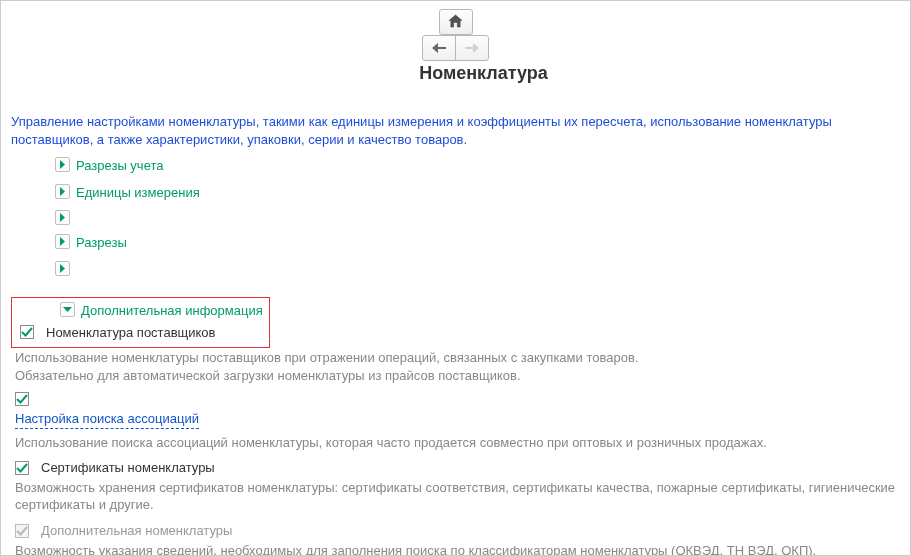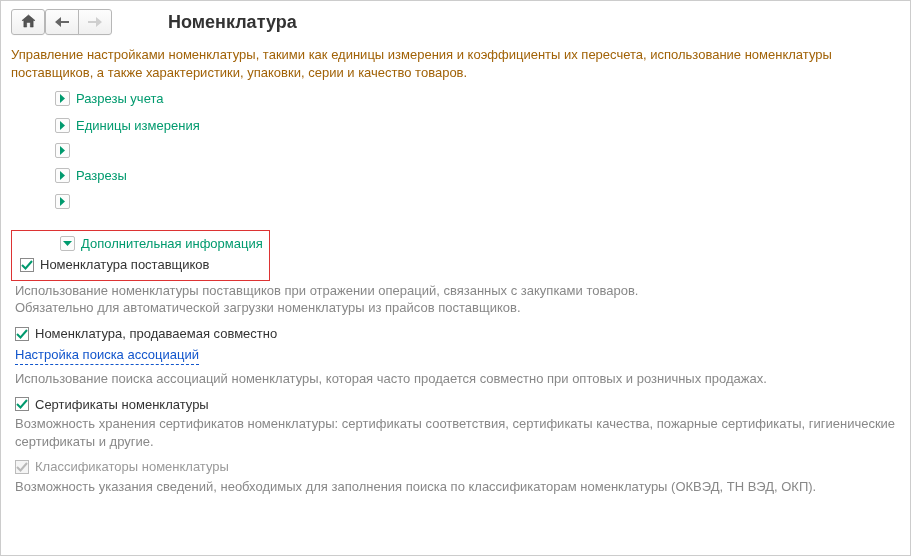--- a/index.html
+++ b/index.html
@@ -14,21 +14,22 @@
     border: 1px solid #ccc;
     padding: 8px 10px 10px 10px;
     overflow: hidden;
     line-height: 1.35;
   }
 
   
   .toolbar {
     display: flex;
     align-items: center;
-    margin-bottom: 11px;
+    margin-bottom: 28px;
+    flex-direction: column;
   }
   .btn {
     height: 26px;
     background: linear-gradient(#fdfdfd, #f0f0f0);
     border: 1px solid #b7b7b7;
     border-radius: 3px;
     display: inline-flex;
     align-items: center;
     justify-content: center;
     padding: 0 8px;
@@ -41,28 +42,27 @@
   .btn-group .btn:last-child  { border-top-left-radius: 0;  border-bottom-left-radius: 0; margin-left: -1px; }
 
   .title {
     font-size: 18px;
     font-weight: bold;
     margin-left: 56px;
     align-self: center;
   }
 
   .description {
-    color: #a16207;
+    color: #1d4ed8;
   }
 
   
   .section {
     margin: 9px 0;
     display: flex;
-    align-items: center;
     gap: 6px;
     padding-left: 44px;
   }
   .expander-box {
     width: 15px; height: 15px;
     border: 1px solid #bfbfbf;
     background: #fcfcfc;
     display: inline-flex;
     align-items: center;
     justify-content: center;
@@ -79,21 +79,21 @@
     padding: 4px 6px 4px 4px;
     display: inline-block;
     margin-top: 12px;
   }
   .highlight-box .section { margin: 0 0 4px 0; }
 
   
   .check-line {
     display: flex;
     align-items: center;
-    gap: 6px;
+    gap: 12px;
     margin: 4px 0 2px 4px;
   }
   .chk {
     width: 14px; height: 14px;
     border: 1px solid #8a8a8a;
     background: #fff;
     display: inline-flex;
     align-items: center;
     justify-content: center;
     cursor: pointer;
@@ -221,21 +221,20 @@
 
 <div class="hint" style="white-space: pre-line;">Использование номенклатуры поставщиков при отражении операций, связанных с закупками товаров.
 Обязательно для автоматической загрузки номенклатуры из прайсов поставщиков.</div>
 
 <div class="check-line">
   <span class="chk">
     <svg width="12" height="12" viewBox="0 0 12 12">
         <path d="M1 6 L4.5 9.5 L11 2" stroke="#009a6e" stroke-width="2" fill="none"></path>
       </svg>
   </span>
-  <span class="chk-label">Номенклатура, продаваемая совместно</span>
 </div>
 
 <span class="link">Настройка поиска ассоциаций</span>
 <div class="hint">Использование поиска ассоциаций номенклатуры, которая часто продается совместно при оптовых и розничных продажах.</div>
 
 <div class="check-line">
   <span class="chk">
     <svg width="12" height="12" viewBox="0 0 12 12">
         <path d="M1 6 L4.5 9.5 L11 2" stroke="#009a6e" stroke-width="2" fill="none"></path>
       </svg>
@@ -243,18 +242,18 @@
   <span class="chk-label">Сертификаты номенклатуры</span>
 </div>
 <div class="hint">Возможность хранения сертификатов номенклатуры: сертификаты соответствия, сертификаты качества, пожарные сертификаты, гигиенические сертификаты и другие.</div>
 
 <div class="check-line">
   <span class="chk disabled">
     <svg width="12" height="12" viewBox="0 0 12 12">
         <path d="M1 6 L4.5 9.5 L11 2" stroke="#b8b8b8" stroke-width="2" fill="none"></path>
       </svg>
   </span>
-  <span class="chk-label disabled">Классификаторы номенклатуры</span>
+  <span class="chk-label disabled">Дополнительная номенклатуры</span>
 </div>
 <div class="hint">Возможность указания сведений, необходимых для заполнения поиска по классификаторам номенклатуры (ОКВЭД, ТН ВЭД, ОКП).</div>
 
 
 
 
 </body></html>

